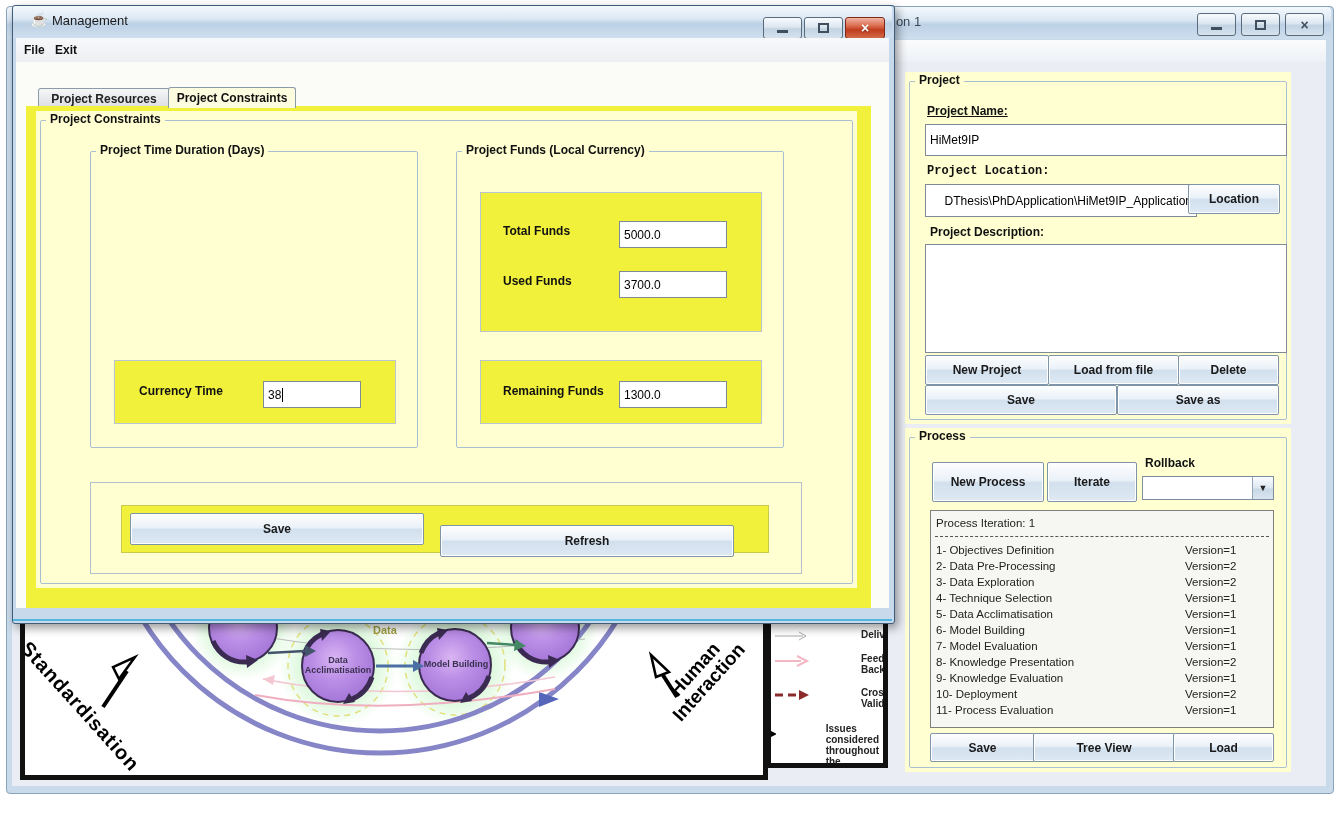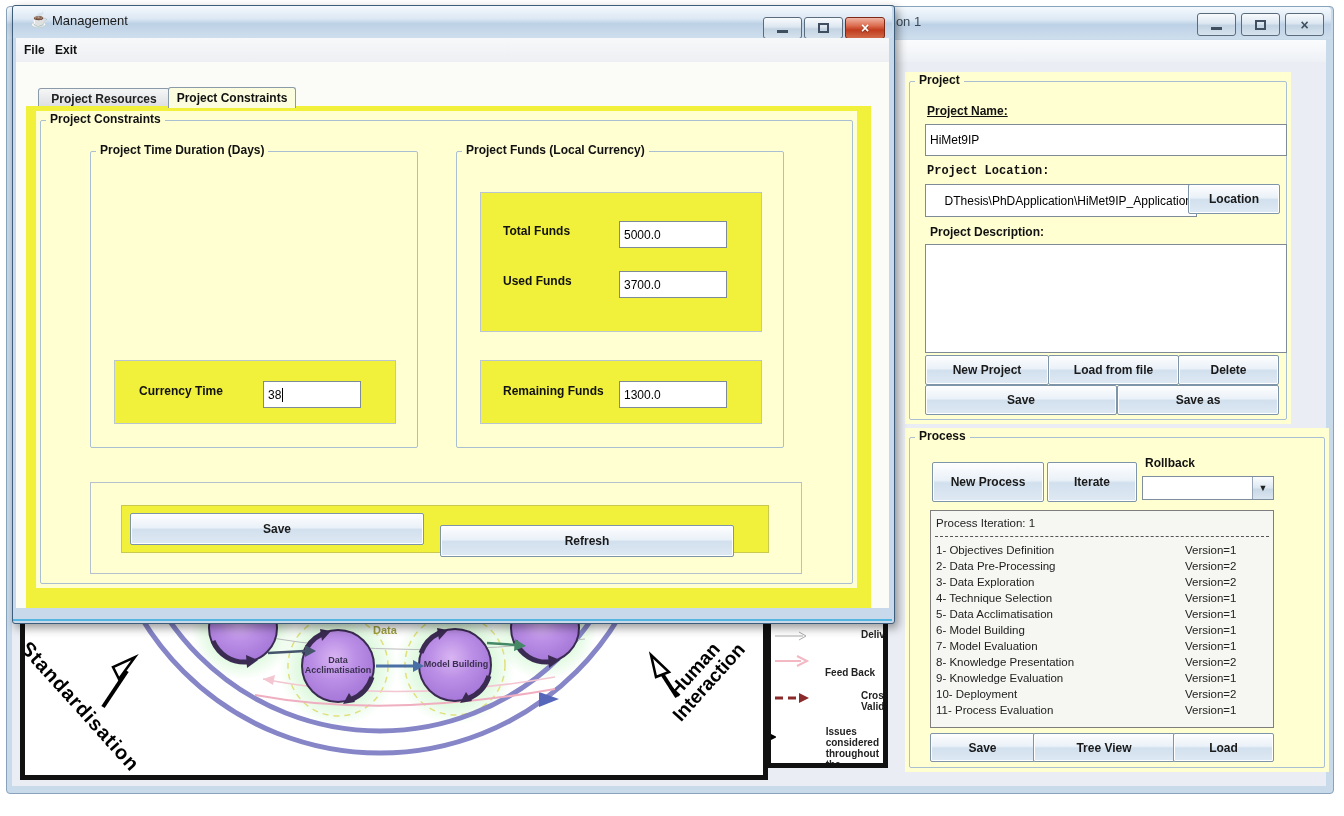--- a/index.html
+++ b/index.html
@@ -98,21 +98,21 @@
     <div class="tfield" style="left:20px;top:172px;width:352px;height:103px;align-items:flex-start;">
       <span></span>
     </div>
     <div class="btn" style="left:20px;top:283px;width:122px;height:28px;">New Project</div>
     <div class="btn" style="left:143px;top:283px;width:129px;height:28px;">Load from file</div>
     <div class="btn" style="left:273px;top:283px;width:99px;height:28px;">Delete</div>
     <div class="btn" style="left:20px;top:313px;width:190px;height:28px;">Save</div>
     <div class="btn" style="left:212px;top:313px;width:160px;height:28px;">Save as</div>
   </div>
 
-  <div class="ygroup" style="left:905px;top:428px;width:424px;height:344px;">
+  <div class="ygroup" style="left:905px;top:428px;width:386px;height:344px;">
     <div class="gborder"></div>
     <span class="gtitle">Process</span>
     <div class="btn" style="left:27px;top:34px;width:110px;height:38px;">New Process</div>
     <div class="btn" style="left:142px;top:34px;width:88px;height:38px;">Iterate</div>
     <span class="lbl" style="left:240px;top:28px;">Rollback</span>
     <div class="combo" style="left:237px;top:48px;width:130px;height:22px;">
       <span class="val"></span>
       <span class="arrow">▼</span>
     </div>
     <div class="plist" style="left:25px;top:82px;width:342px;height:212px;">
@@ -243,21 +243,21 @@
   </div>
 
   <div class="blackbox" style="left:766px;top:614px;width:122px;height:154px;padding-top:10px;box-sizing:border-box;">
     <div class="legend-row">
       <svg width="36" height="10">
         <line x1="0" y1="5" x2="28" y2="5" stroke="#AAAAAA" stroke-width="1"></line>
         <polyline points="24,1 31,5 24,9" fill="none" stroke="#AAAAAA" stroke-width="1"></polyline>
       </svg>
       <span class="ltext">Deliveries</span>
     </div>
-    <div class="legend-row" style="margin-top:12px;flex-direction:column;">
+    <div class="legend-row" style="margin-top:12px;">
       <svg width="36" height="12">
         <line x1="0" y1="6" x2="26" y2="6" stroke="#F2B8C4" stroke-width="2"></line>
         <polyline points="22,1 32,6 22,11" fill="none" stroke="#F2B8C4" stroke-width="2"></polyline>
       </svg>
       <span class="ltext">Feed Back</span>
     </div>
     <div class="legend-row" style="margin-top:12px;">
       <svg width="36" height="12">
         <line x1="0" y1="6" x2="22" y2="6" stroke="#8B2A2A" stroke-width="3" stroke-dasharray="8 5"></line>
         <polygon points="24,1 34,6 24,11" fill="#8B2A2A"></polygon>

